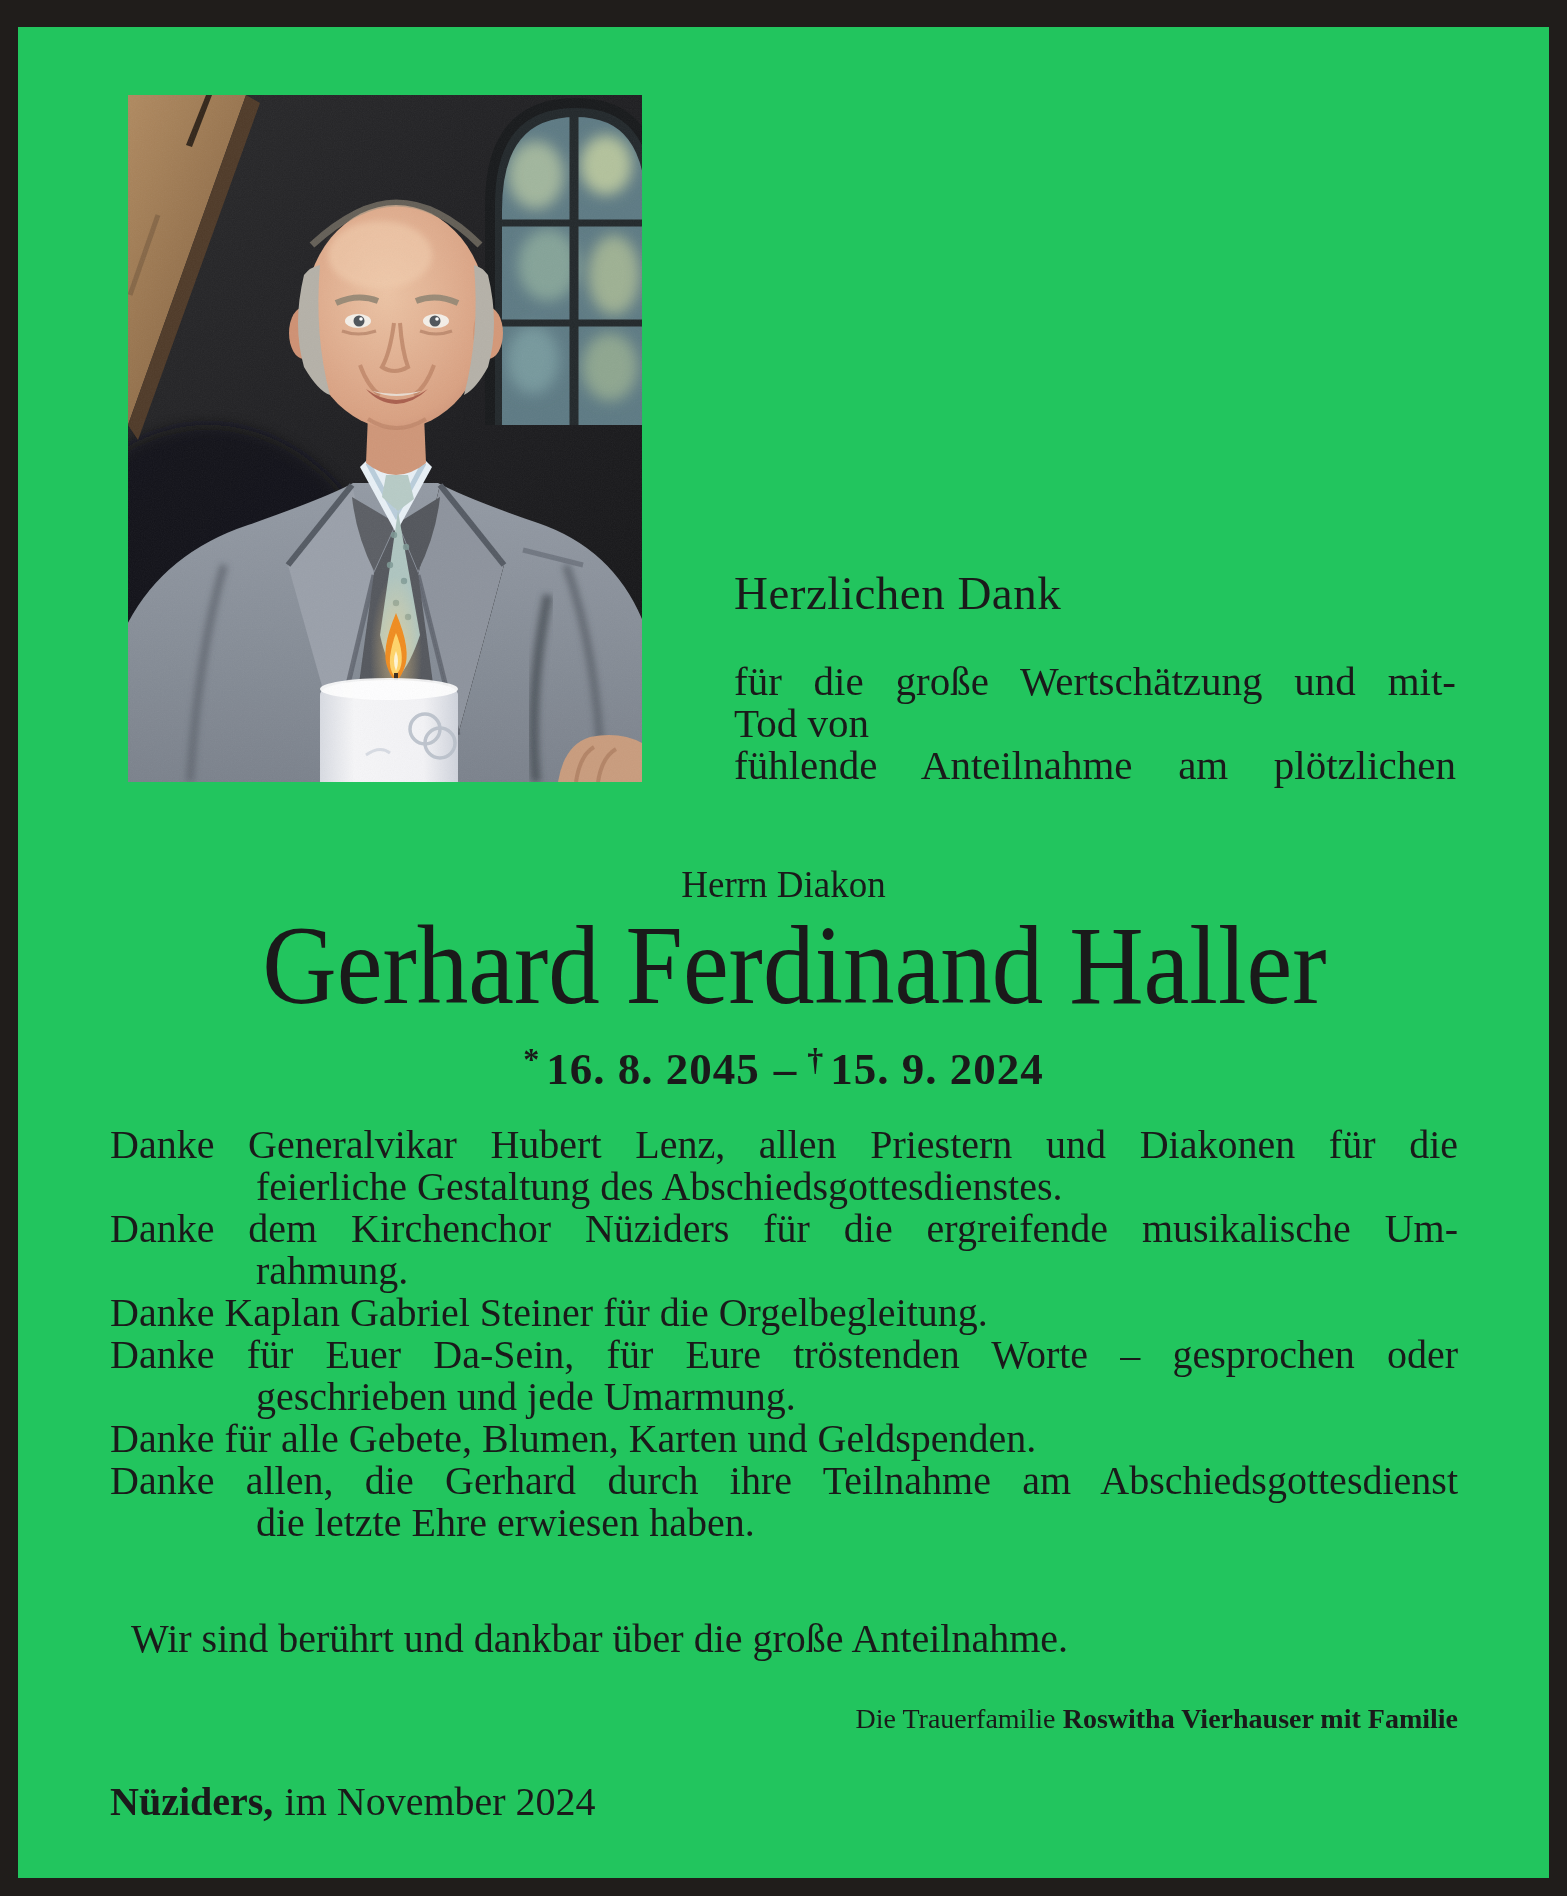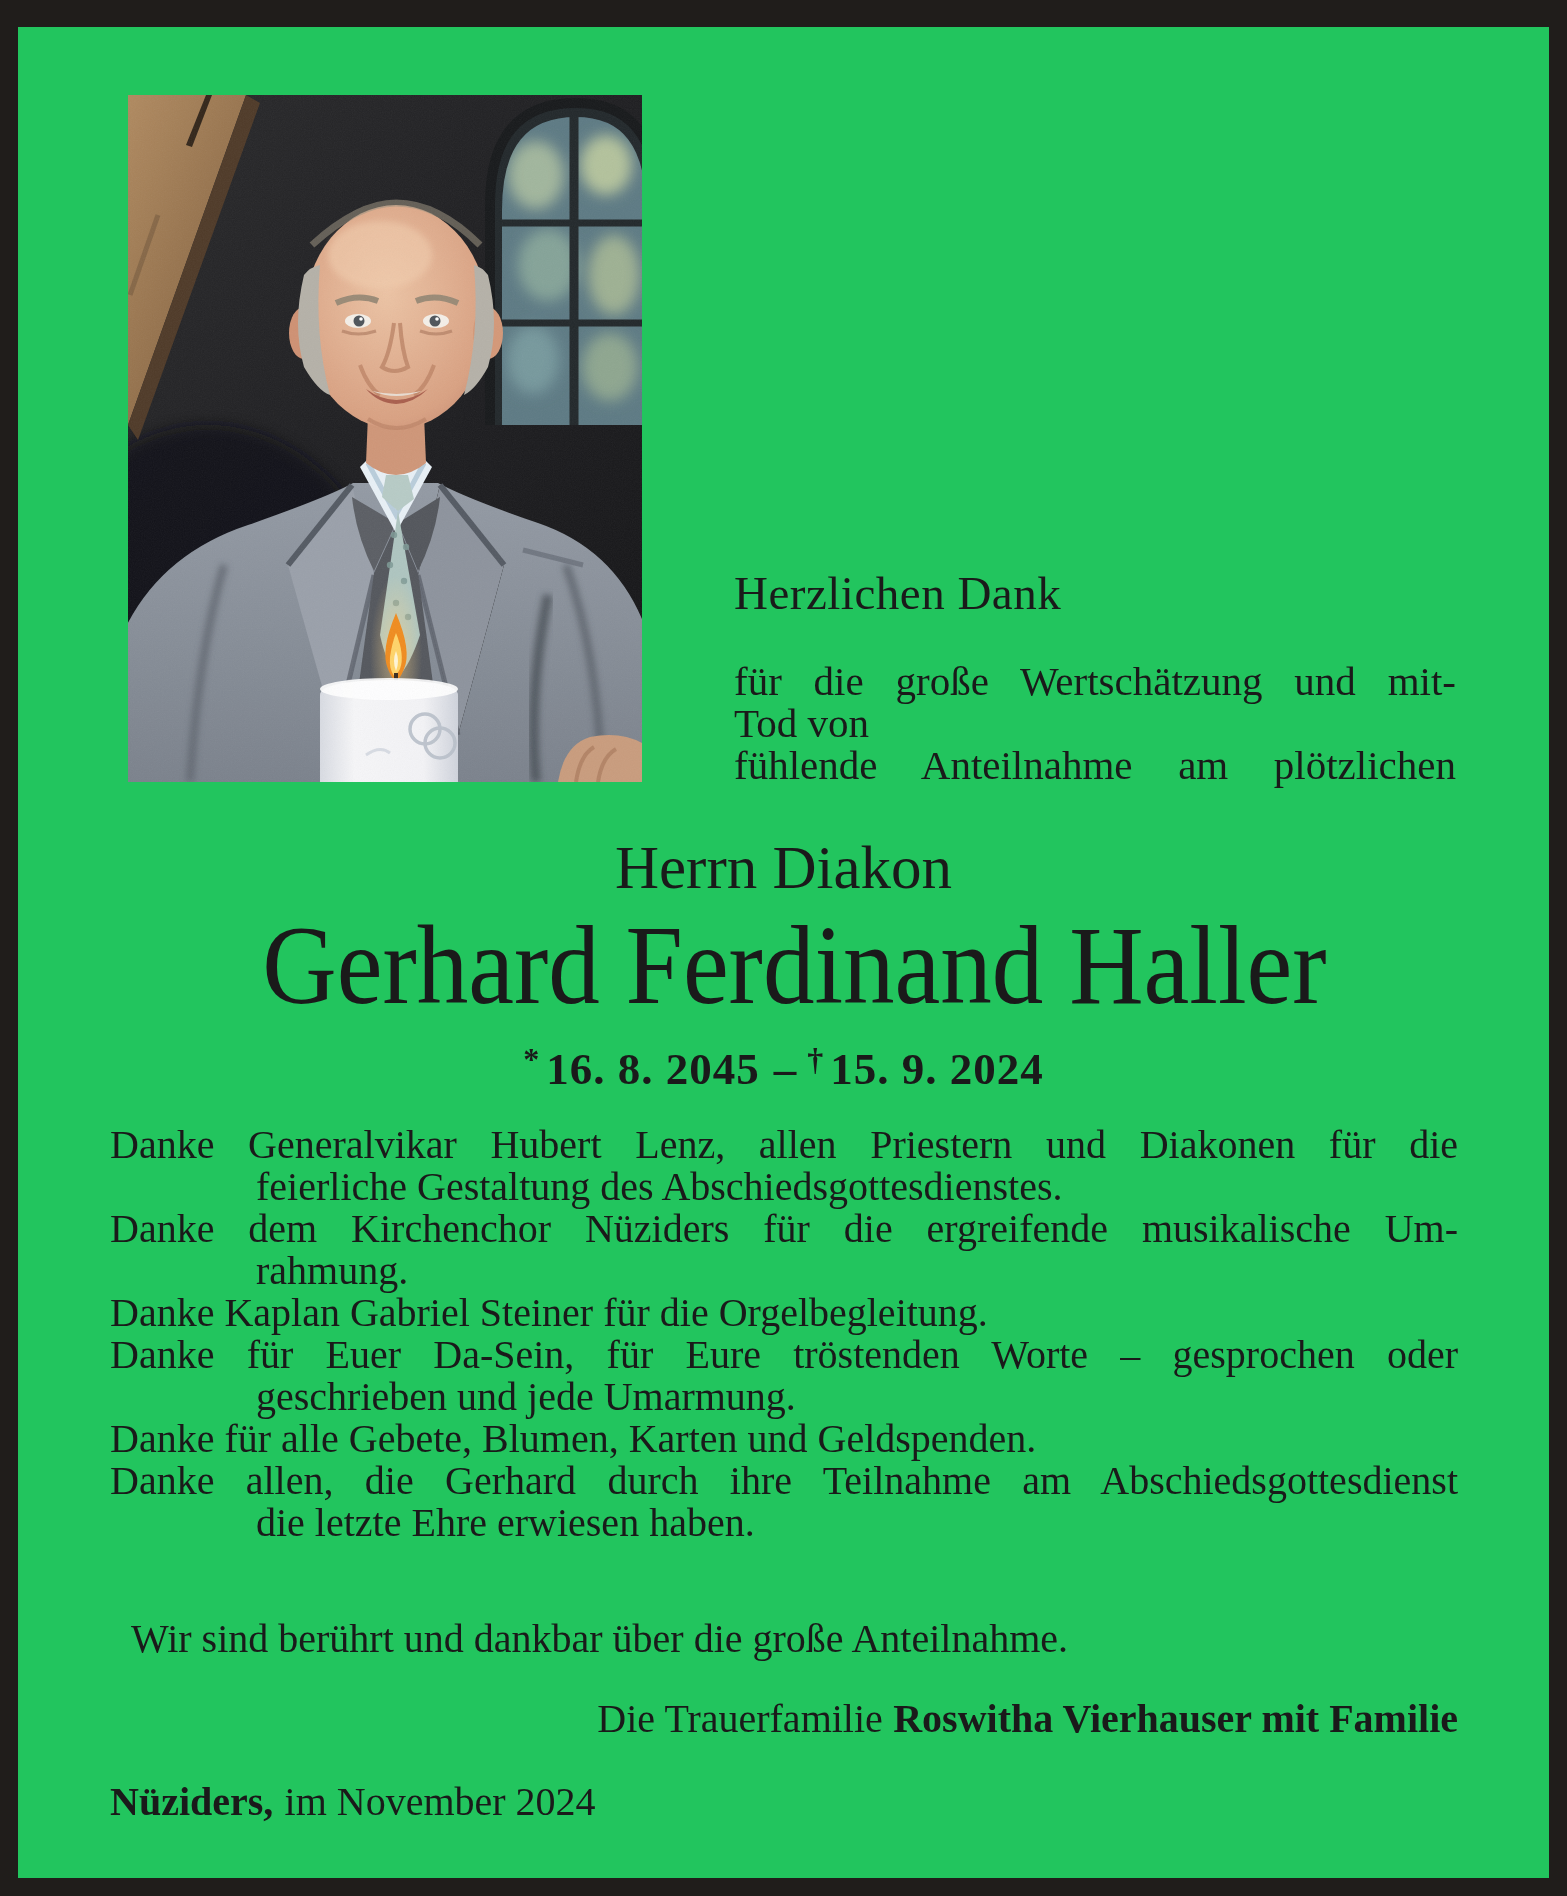--- a/index.html
+++ b/index.html
@@ -30,22 +30,22 @@
     font-size:47px;line-height:52px;letter-spacing:0.5px;
   }
   .intro-para{
     left:716px;top:633px;width:722px;
     font-size:41px;
   }
   .il{height:42px;line-height:42px;}
   .j{text-align:justify;text-align-last:justify;-moz-text-align-last:justify;}
 
   .honorific{
-    left:0;top:815px;width:100%;text-align:center;
-    font-size:61px;line-height:52px;
+    left:0;top:832px;width:100%;text-align:center;
+    font-size:37px;line-height:52px;
   }
   .deceased-name{
     left:0;top:880px;width:100%;text-align:center;
     font-size:112px;line-height:116px;white-space:nowrap;padding-left:11px;
   }
   .deceased-name .squeeze{
     display:inline-block;transform:scaleX(0.92);transform-origin:50% 50%;
   }
   .dates{
     left:0;top:1006px;width:100%;text-align:center;
@@ -62,21 +62,21 @@
   }
   .tl{height:42px;line-height:42px;}
   .cont{padding-left:146px;}
 
   .closing{
     left:92px;top:1589px;width:1348px;
     font-size:40px;line-height:46px;margin-left:21px;
   }
   .family{
     left:92px;top:1669px;width:1348px;text-align:right;
-    font-size:40px;line-height:46px;
+    font-size:28px;line-height:46px;
   }
   .family .prefix{margin-right:0.26em;}
   .family .names{font-weight:bold;}
   .place-date{
     left:92px;top:1752px;width:1348px;
     font-size:40px;line-height:46px;
   }
   .place-date .place{font-weight:bold;margin-right:0.28em;}
 </style>
 </head>

